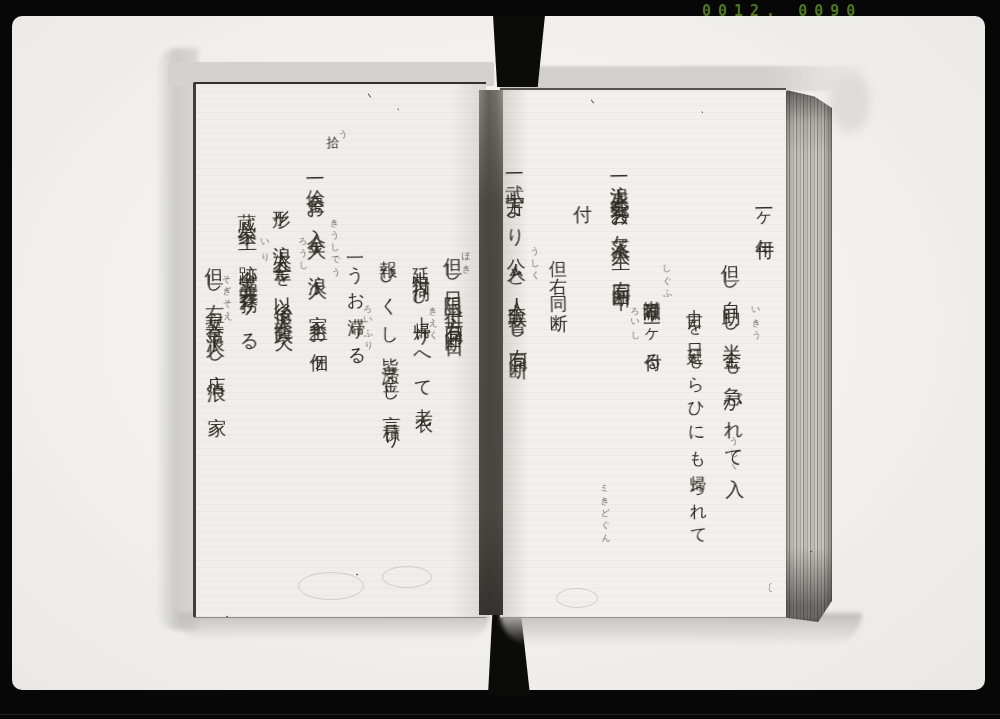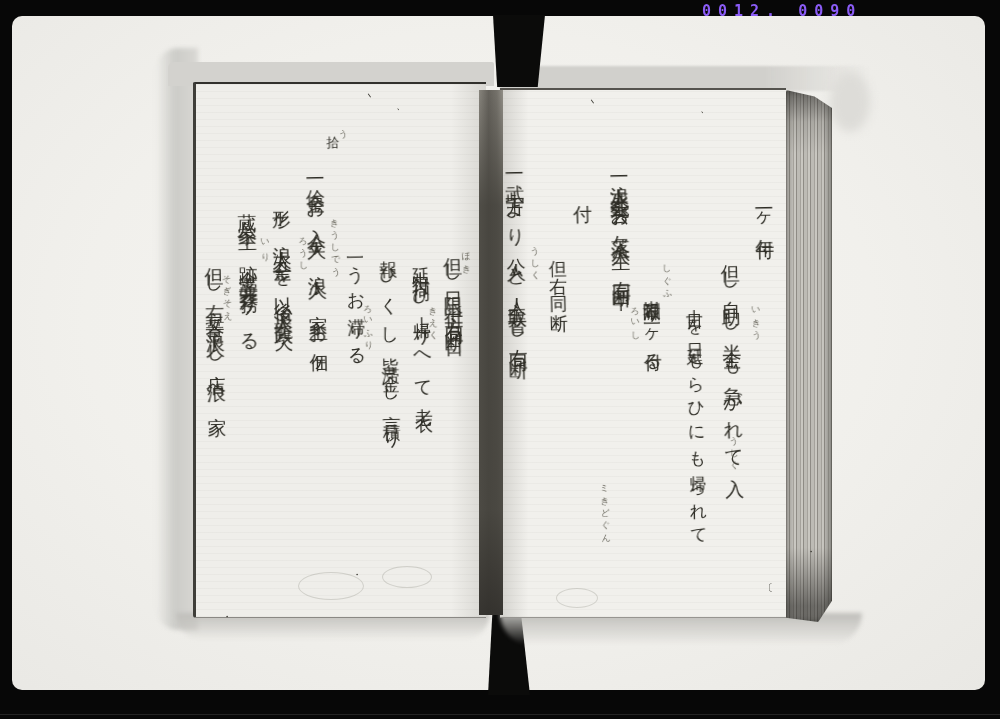--- a/index.html
+++ b/index.html
@@ -5,21 +5,21 @@
   html,body{margin:0;padding:0;background:#050505;}
   .scene{position:relative;width:1000px;height:719px;background:#070707;overflow:hidden;
          font-family:"DejaVu Serif","Liberation Serif",serif;}
   
   .photo-field{position:absolute;left:12px;top:16px;width:973px;height:674px;
     background:radial-gradient(ellipse at 48% 45%, #f6f5f2 0%, #f1f0ec 55%, #e9e8e4 100%);
     border-radius:10px;}
   
   .counter{position:absolute;left:702px;top:2px;
     font-family:"DejaVu Sans Mono","Liberation Mono",monospace;
-    font-size:15px;font-weight:bold;color:#8b5cf6;letter-spacing:7px;
+    font-size:15px;font-weight:bold;color:#4d7c0f;letter-spacing:7px;
     filter:blur(.4px);}
   
   .edge-shadow-left{position:absolute;left:156px;top:48px;width:42px;height:582px;
     background:linear-gradient(90deg, rgba(203,202,198,0) 0%, #ccccc8 45%, #d9d8d4 100%);
     border-radius:22px 0 0 22px;filter:blur(2px);}
   .underpages-left{position:absolute;left:168px;top:62px;width:326px;height:24px;
     background:#d3d2ce;border-radius:6px 2px 0 0;filter:blur(.7px);}
   .underpages-right{position:absolute;left:500px;top:66px;width:368px;height:25px;
     background:linear-gradient(90deg,#d1d0cc 0%,#d1d0cc 72%,rgba(209,208,204,0) 100%);
     filter:blur(.8px);}

